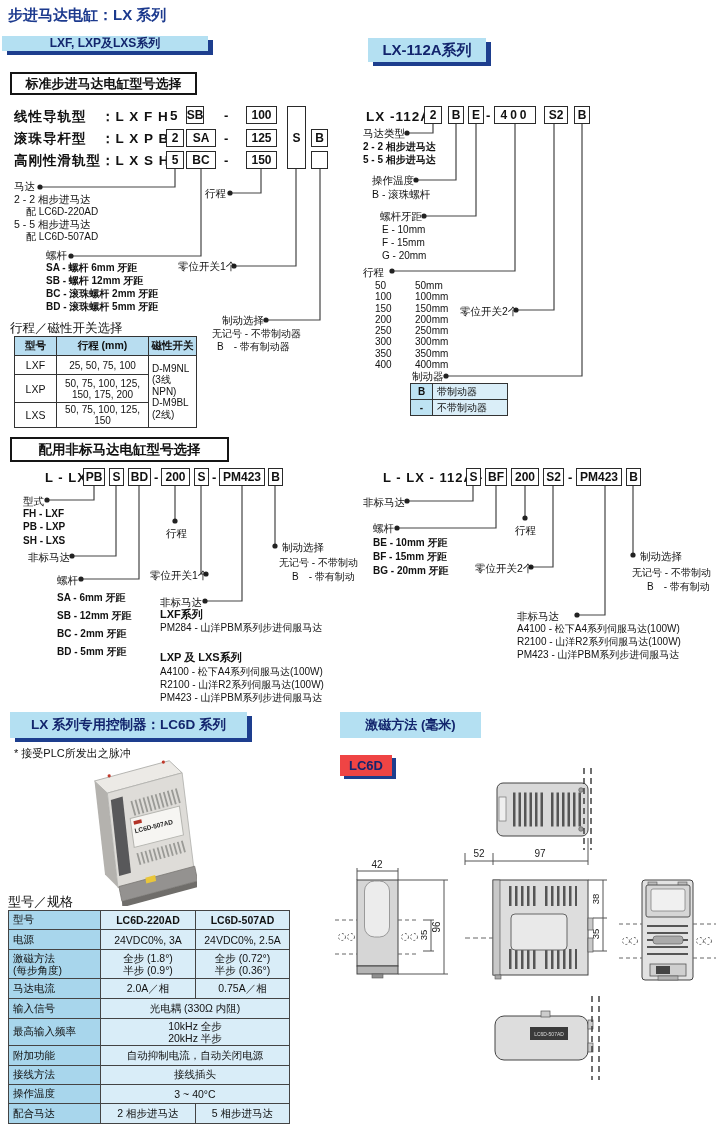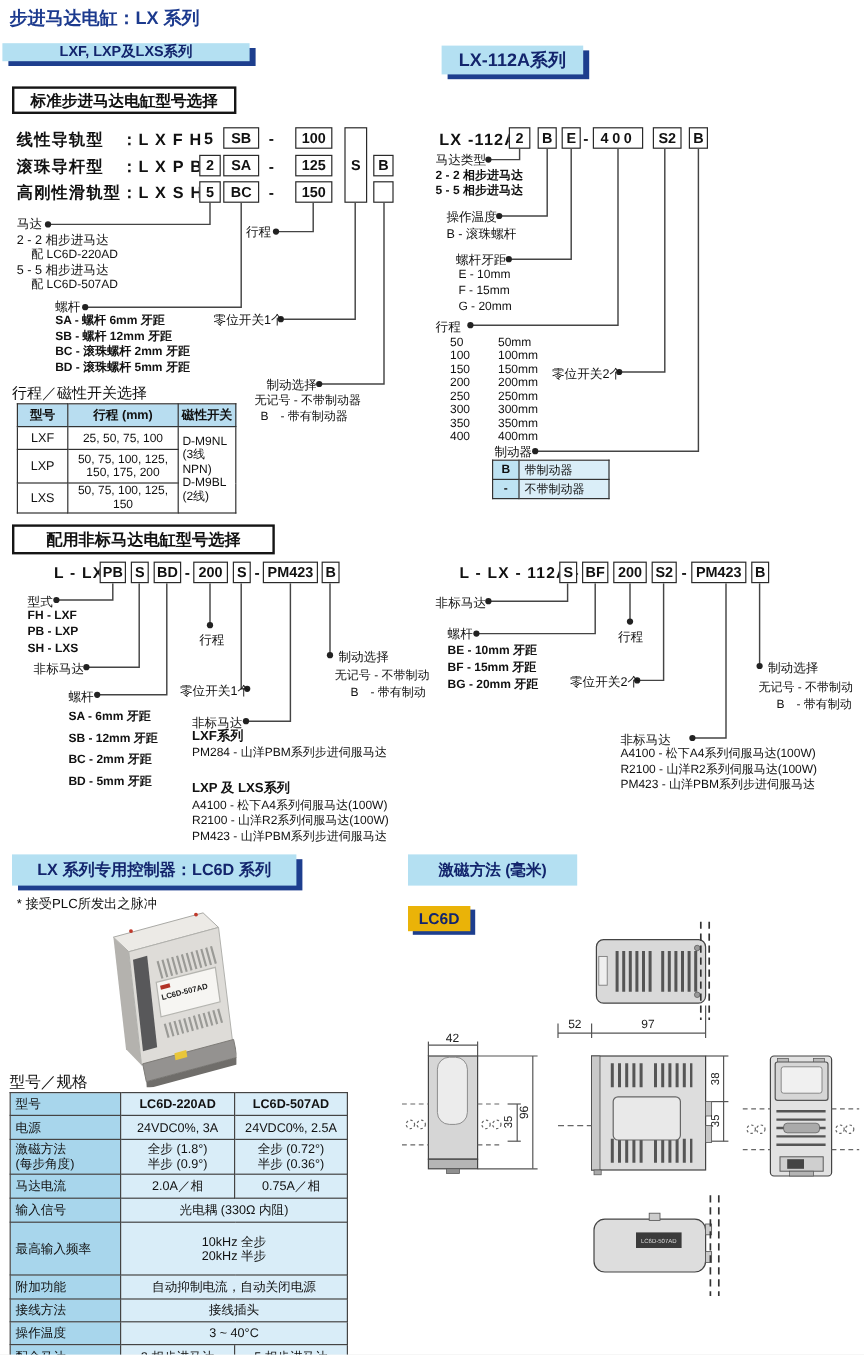--- a/index.html
+++ b/index.html
@@ -2,21 +2,21 @@
 <html><head>
 <meta charset="utf-8">
 <style>
   *{margin:0;padding:0;box-sizing:border-box}
   html,body{background:#fff}
   #page{position:relative;width:720px;height:1129px;background:#fff;outline:1px solid #c4c4c4;
          font-family:"Liberation Sans","DejaVu Sans",sans-serif;color:#111;overflow:hidden}
   .abs{position:absolute;white-space:nowrap}
   .hdr{position:absolute;background:#b4e0f2;color:#13256d;font-weight:bold;
        display:flex;align-items:center;justify-content:center;box-shadow:5px 4px 0 #1d3e8e}
-  .tag{position:absolute;background:#eab308;color:#13256d;font-weight:bold;
+  .tag{position:absolute;background:#ef4444;color:#13256d;font-weight:bold;
        display:flex;align-items:center;justify-content:center;box-shadow:4px 3px 0 #1d3e8e}
   .obox{position:absolute;border:2px solid #151515;font-weight:bold;background:#fff;
         display:flex;align-items:center;justify-content:center}
   .mbox{position:absolute;border:1.3px solid #2a2a2a;background:#fff;display:flex;align-items:center;
         justify-content:center;font-weight:bold;font-size:12px;height:18px}
   .mtext{position:absolute;font-weight:bold;font-size:13.5px;letter-spacing:1px;white-space:nowrap}
   .mdash{position:absolute;font-weight:bold;font-size:13px;white-space:nowrap}
   .c10{position:absolute;font-size:10px;white-space:nowrap}
   .c10b{position:absolute;font-size:10.5px;font-weight:normal;white-space:nowrap}
   .lines10{position:absolute;font-size:10px;line-height:13px;white-space:nowrap}
@@ -100,21 +100,21 @@
   <div class="abs b" style="left:8px;top:6px;font-size:15px;color:#1c3a8e">步进马达电缸：LX 系列</div>
 
   <div class="hdr" style="left:2px;top:36px;width:206px;height:15px;font-size:12px">LXF, LXP及LXS系列</div>
   <div class="hdr" style="left:368px;top:38px;width:118px;height:24px;font-size:15px">LX-112A系列</div>
   <div class="obox" style="left:10px;top:72px;width:187px;height:23px;font-size:13px">标准步进马达电缸型号选择</div>
 
   <div class="mtext" style="left:14px;top:108px">线性导轨型　：L X F H</div>
   <div class="mtext" style="left:14px;top:130px">滚珠导杆型　：L X P B</div>
   <div class="mtext" style="left:14px;top:152px">高刚性滑轨型：L X S H</div>
   <div class="mtext" style="left:170px;top:108px">5</div>
-  <div class="mbox" style="left:186px;top:106px;width:30px">SB</div>
+  <div class="mbox" style="left:186px;top:106px;width:18px">SB</div>
   <div class="mdash" style="left:224px;top:108px">-</div>
   <div class="mbox" style="left:246px;top:106px;width:31px">100</div>
   <div class="mbox" style="left:166px;top:129px;width:18px">2</div>
   <div class="mbox" style="left:186px;top:129px;width:30px">SA</div>
   <div class="mdash" style="left:224px;top:131px">-</div>
   <div class="mbox" style="left:246px;top:129px;width:31px">125</div>
   <div class="mbox" style="left:166px;top:151px;width:18px">5</div>
   <div class="mbox" style="left:186px;top:151px;width:30px">BC</div>
   <div class="mdash" style="left:224px;top:153px">-</div>
   <div class="mbox" style="left:246px;top:151px;width:31px">150</div>
@@ -355,21 +355,21 @@
     </tr>
     <tr style="height:20px">
       <td class="lab">马达电流</td>
       <td class="val">2.0A／相</td>
       <td class="val">0.75A／相</td>
     </tr>
     <tr style="height:20px">
       <td class="lab">输入信号</td>
       <td class="val" colspan="2">光电耦 (330Ω 内阻)</td>
     </tr>
-    <tr style="height:44px">
+    <tr style="height:27px">
       <td class="lab">最高输入频率</td>
       <td class="val" colspan="2" style="line-height:12px">10kHz 全步
 20kHz 半步</td>
     </tr>
     <tr style="height:20px">
       <td class="lab">附加功能</td>
       <td class="val" colspan="2">自动抑制电流，自动关闭电源</td>
     </tr>
     <tr style="height:19px">
       <td class="lab">接线方法</td>

